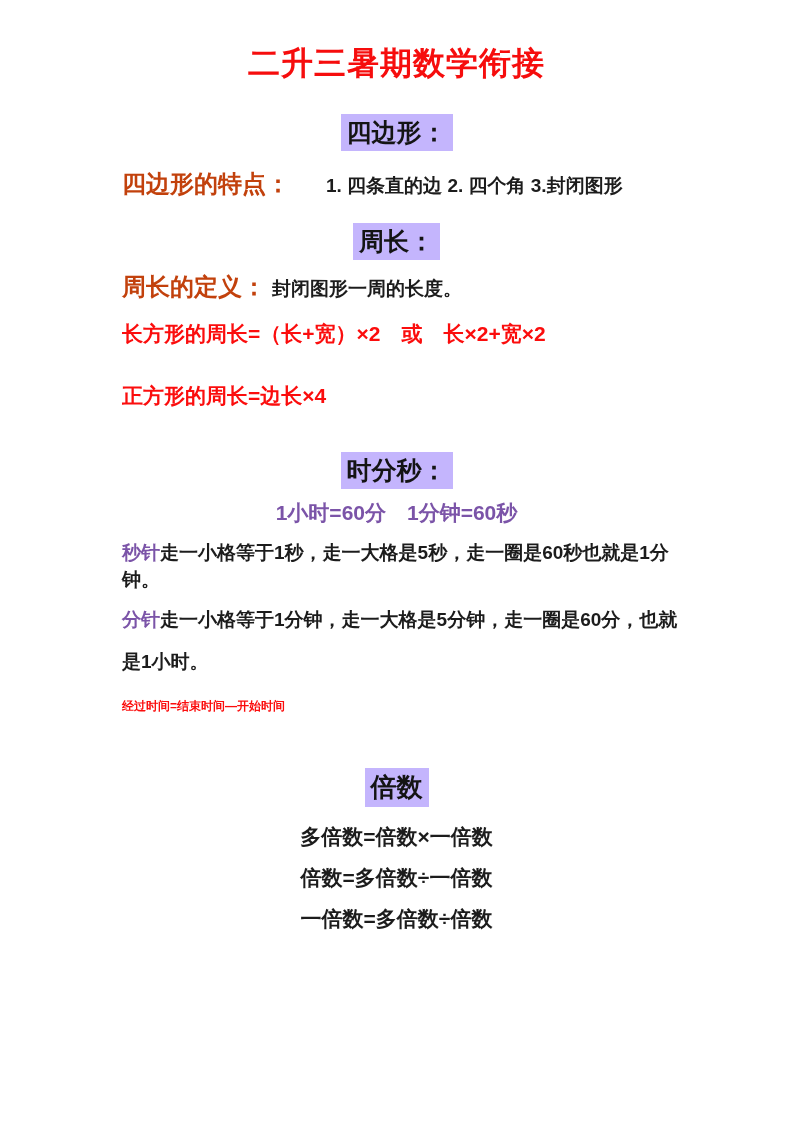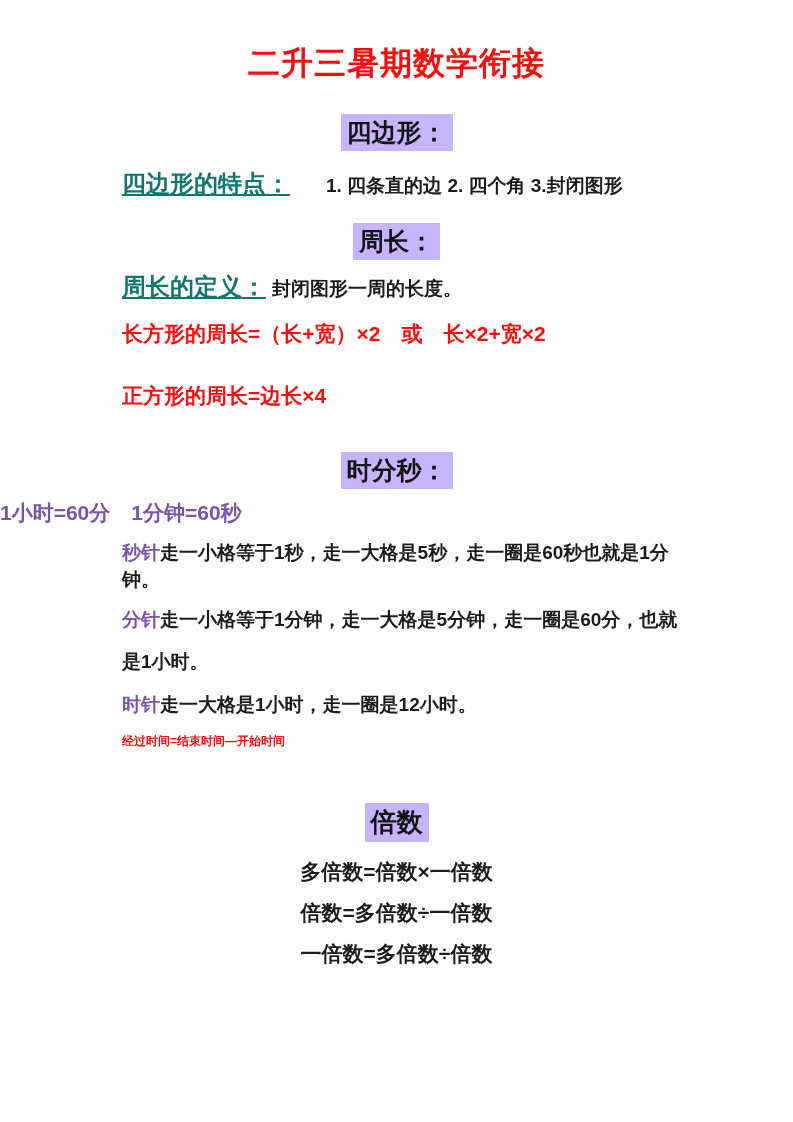--- a/index.html
+++ b/index.html
@@ -44,36 +44,35 @@
   .sec-time   { margin-top: 42px; }
   .sec-mult   { margin-top: 48px; font-size: 26px; line-height: 36px; }
 
   .body-line {
     margin: 0 104px 0 122px;
     font-size: 19px;
     line-height: 27px;
     color: #1c1c1c;
   }
   .purple-big {
-    color: #0f766e;
+    color: #c2410c;
     font-size: 24px;
-    text-decoration: underline;
   }
   .purple {
     color: #7b54a8;
   }
   .red {
     color: #fb0d0d;
   }
   .p-line1   { margin-top: 18px; line-height: 30px; }
   .p-line2   { margin-top: 14px; line-height: 30px; }
   .p-def     { margin-top: 12px; line-height: 30px; }
   .p-red1    { margin-top: 16px; font-size: 21px; line-height: 28px; }
   .p-red2    { margin-top: 34px; font-size: 21px; line-height: 28px; }
-  .p-conv    { margin-top: 10px; font-size: 21px; line-height: 28px; text-align: left; color: #7b54a8; margin-left: 0; margin-right: 0; }
+  .p-conv    { margin-top: 10px; font-size: 21px; line-height: 28px; text-align: center; color: #7b54a8; margin-left: 0; margin-right: 0; }
   .p-sec     { margin-top: 12px; }
   .p-min     { margin-top: 6px; line-height: 42px; }
   .p-hour    { margin-top: 8px; }
   .p-elapsed { margin-top: 10px; font-size: 12px; line-height: 27px; }
   .center-formula {
     margin: 0;
     text-align: center;
     font-size: 21px;
     line-height: 28px;
     color: #1c1c1c;
@@ -106,21 +105,20 @@
   <p class="body-line p-red2 red">正方形的周长=边长×4</p>
 
   <div class="sec-row sec-time"><span class="hl">时分秒：</span></div>
 
   <p class="body-line p-conv">1小时=60分　1分钟=60秒</p>
 
   <p class="body-line p-sec"><span class="purple">秒针</span><span>走一小格等于1秒，走一大格是5秒，走一圈是60秒也就是1分钟。</span></p>
 
   <p class="body-line p-min"><span class="purple">分针</span><span>走一小格等于1分钟，走一大格是5分钟，走一圈是60分，也就是1小时。</span></p>
 
-  <p class="body-line p-hour"><span class="purple">时针</span><span>走一大格是1小时，走一圈是12小时。</span></p>
 
   <p class="body-line p-elapsed red">经过时间=结束时间—开始时间</p>
 
   <div class="sec-row sec-mult"><span class="hl">倍数</span></div>
 
   <p class="center-formula p-f1">多倍数=倍数×一倍数</p>
 
   <p class="center-formula p-f2">倍数=多倍数÷一倍数</p>
 
   <p class="center-formula p-f3">一倍数=多倍数÷倍数</p>

